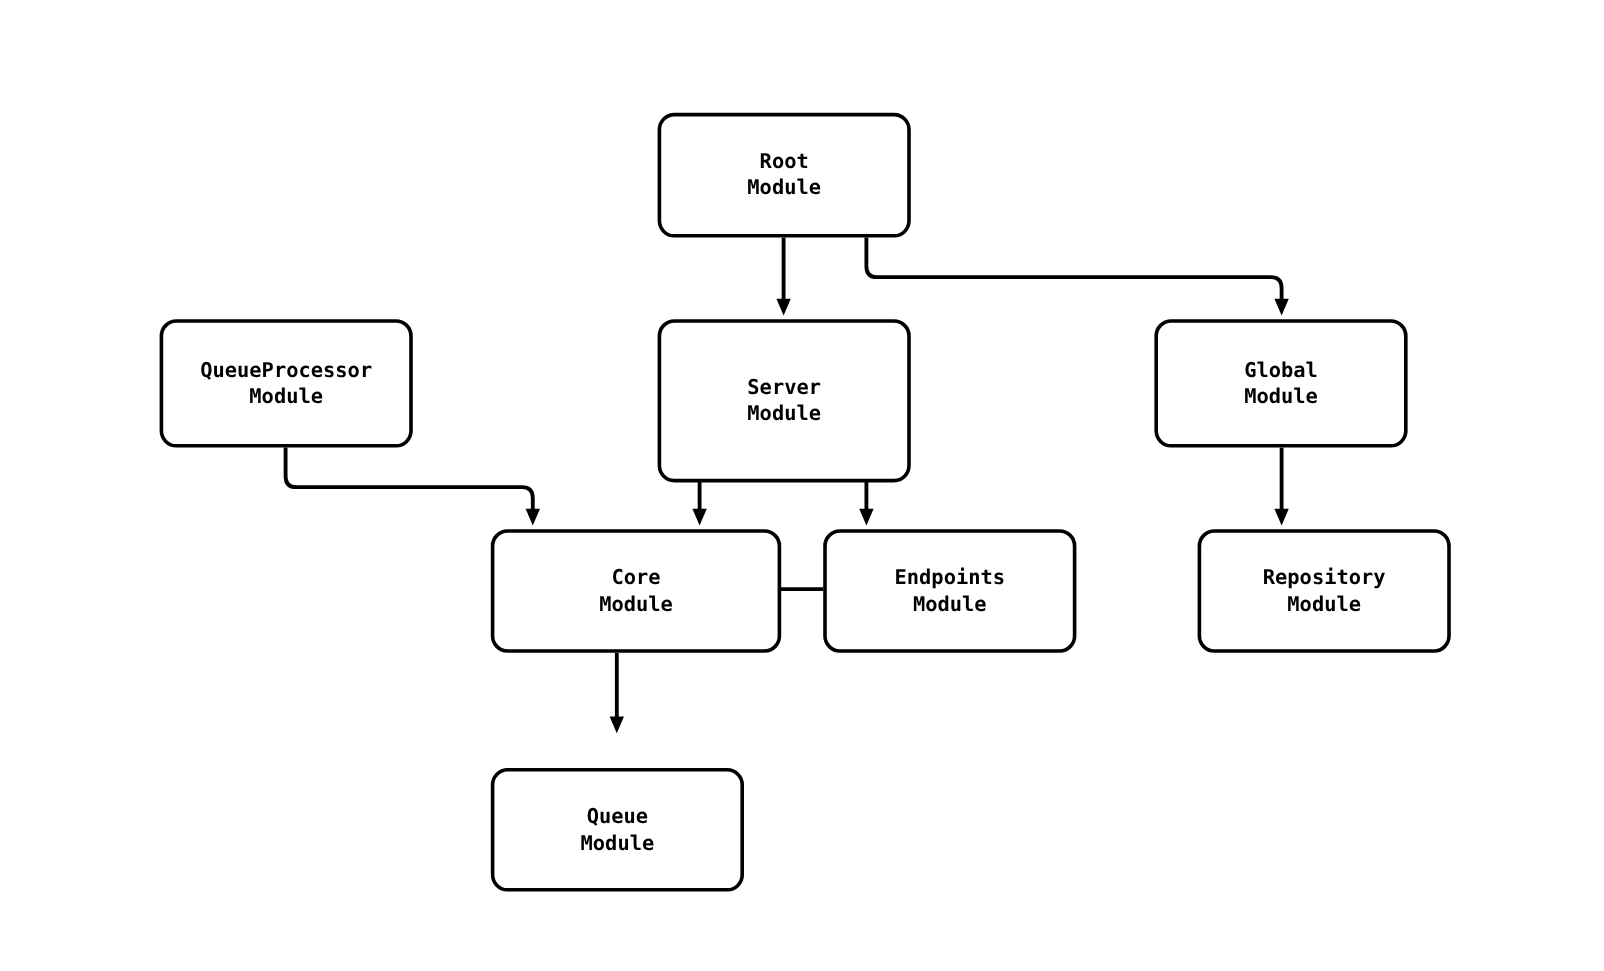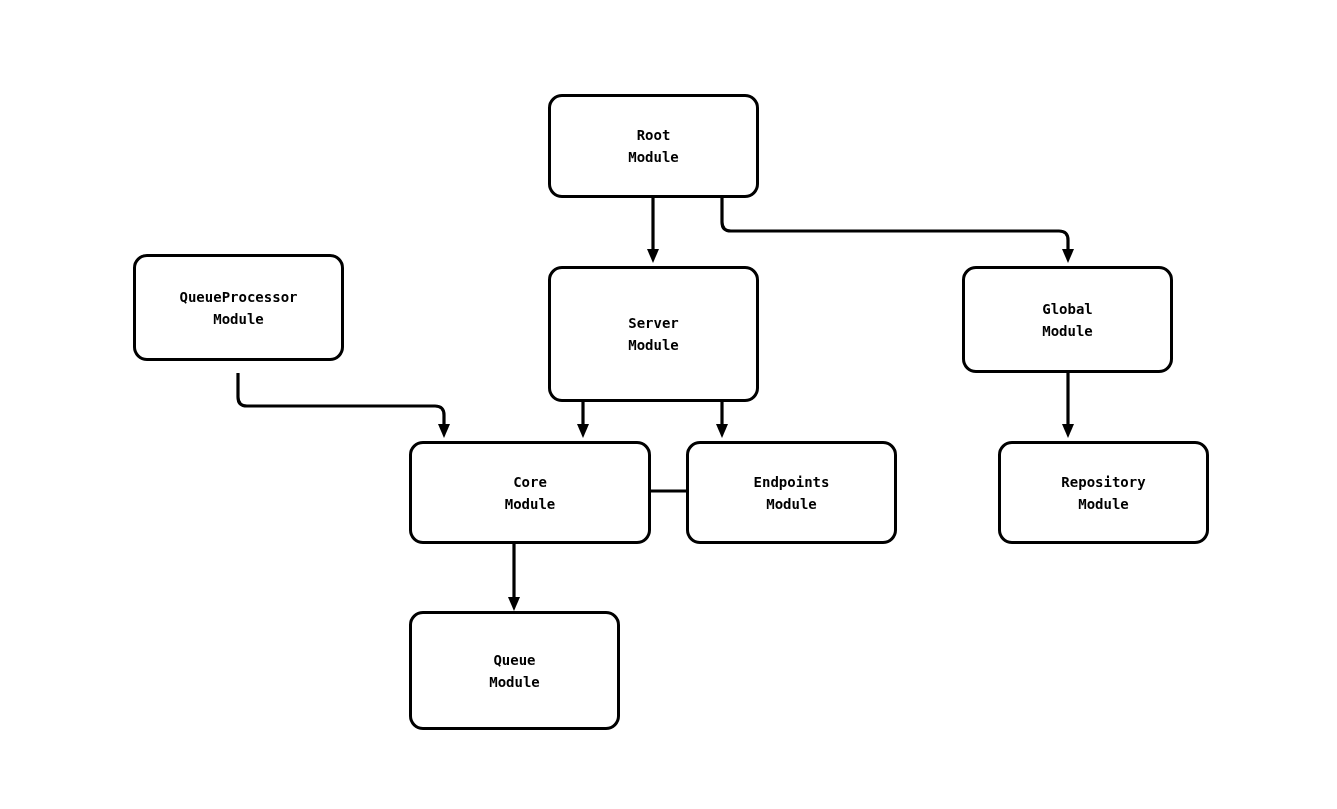--- a/index.html
+++ b/index.html
@@ -30,21 +30,21 @@
     border: 3px solid #000000;
     border-radius: 14px;
     display: flex;
     align-items: center;
     justify-content: center;
     z-index: 2;
   }
   .node-label {
     font-family: "DejaVu Sans Mono", "Liberation Mono", monospace;
     font-weight: bold;
-    font-size: 14px;
+    font-size: 17px;
     line-height: 22px;
     color: #000000;
     text-align: center;
     white-space: pre;
     letter-spacing: 0px;
   }
 </style>
 </head>
 <body>
 
@@ -99,21 +99,21 @@
       <path d="M 514 544 L 514 599" stroke="#000000" stroke-width="3.2" fill="none"></path>
       <path d="M 508 597 L 520 597 L 514 611 Z" fill="#000000"></path>
     </g>
   </svg>
 
   <div class="node" style="left:548px; top:94px; width:211px; height:104px;">
     <span class="node-label">Root
 Module</span>
   </div>
 
-  <div class="node" style="left:133px; top:254px; width:211px; height:107px;">
+  <div class="node" style="left:133px; top:266px; width:211px; height:107px;">
     <span class="node-label">QueueProcessor
 Module</span>
   </div>
 
   <div class="node" style="left:548px; top:266px; width:211px; height:136px;">
     <span class="node-label">Server
 Module</span>
   </div>
 
   <div class="node" style="left:962px; top:266px; width:211px; height:107px;">
@@ -129,18 +129,18 @@
   <div class="node" style="left:686px; top:441px; width:211px; height:103px;align-items:center;">
     <span class="node-label">Endpoints
 Module</span>
   </div>
 
   <div class="node" style="left:962px; top:441px; width:211px; height:103px;margin-left:36px;">
     <span class="node-label">Repository
 Module</span>
   </div>
 
-  <div class="node" style="left:409px; top:611px; width:211px; height:119px;">
+  <div class="node" style="left:409px; top:640px; width:211px; height:103px;">
     <span class="node-label">Queue
 Module</span>
   </div>
 
 </div>
 
 </body></html>

